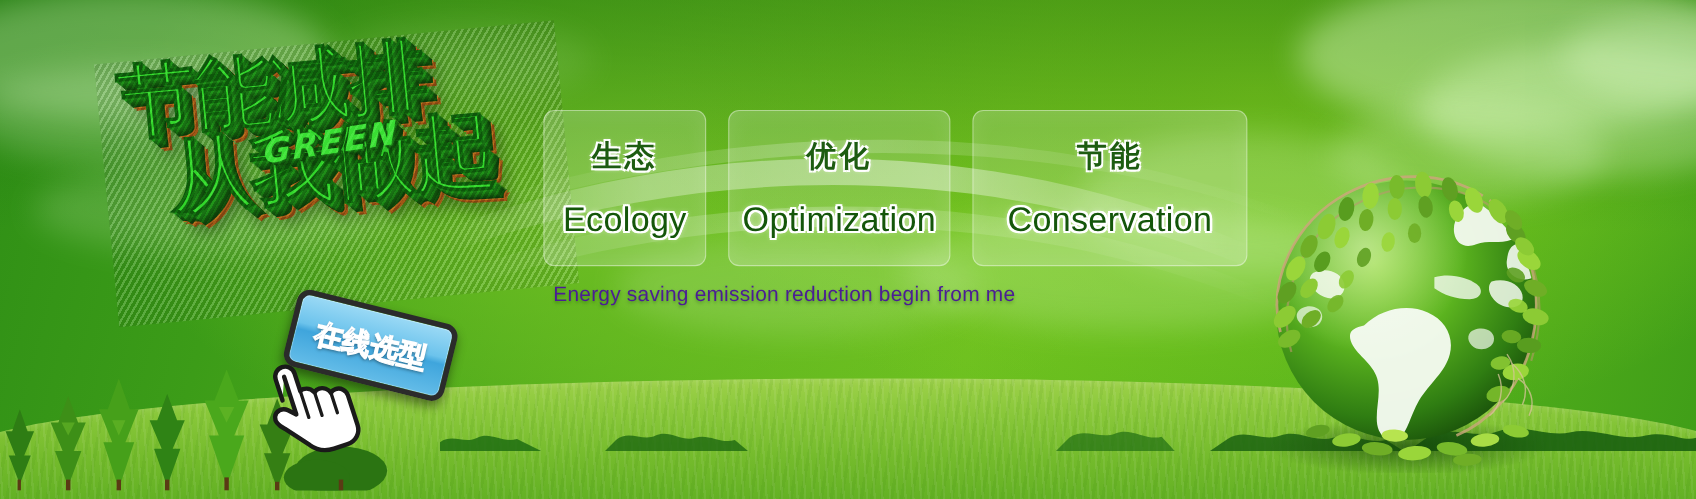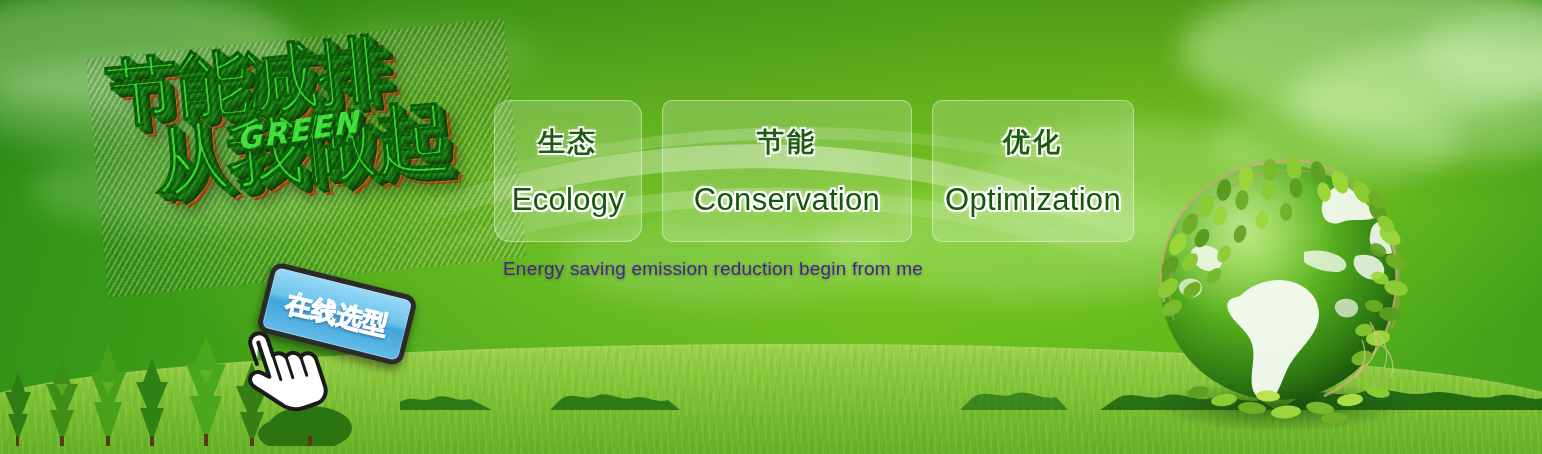--- a/index.html
+++ b/index.html
@@ -124,21 +124,21 @@
   .card{
     position:relative;
     border-radius:10px;
     background:rgba(255,255,255,.17);
     border:1px solid rgba(255,255,255,.42);
     box-shadow:0 0 20px rgba(255,255,255,.10) inset;
     height:140px;
     display:flex;flex-direction:column;align-items:center;justify-content:center;
     cursor:pointer;
   }
-  .card-1{width:146px;border-radius:16px;}
+  .card-1{width:146px;}
   .card-2{width:248px;}
   .card-3{width:200px;}
   .card-cn{
     font-family:"DejaVu Sans","Liberation Sans",sans-serif;
     font-size:27px;font-weight:bold;letter-spacing:3px;
     color:#1d5c11;
     text-shadow:
       -1.6px -1.6px 0 #fff, 1.6px -1.6px 0 #fff, -1.6px 1.6px 0 #fff, 1.6px 1.6px 0 #fff,
       0 0 5px rgba(255,255,255,.95);
     margin-bottom:22px;
@@ -279,28 +279,28 @@
     </svg>
   </div>
 
   <div class="cards">
 
     <div class="card card-1">
       <div class="card-cn">生态</div>
       <div class="card-en">Ecology</div>
     </div>
 
+    <div class="card card-3">
+      <div class="card-cn">优化</div>
+      <div class="card-en">Optimization</div>
+    </div>
+
     <div class="card card-2">
       <div class="card-cn">节能</div>
       <div class="card-en">Conservation</div>
-    </div>
-
-    <div class="card card-3">
-      <div class="card-cn">优化</div>
-      <div class="card-en">Optimization</div>
     </div>
 
   </div>
 
   <div class="tagline">Energy saving emission reduction begin from me</div>
 
   <div class="globe-wrap">
     <svg width="300" height="300" viewBox="0 0 300 300">
       <defs>
         <radialGradient id="gsph" cx="38%" cy="32%" r="72%">

